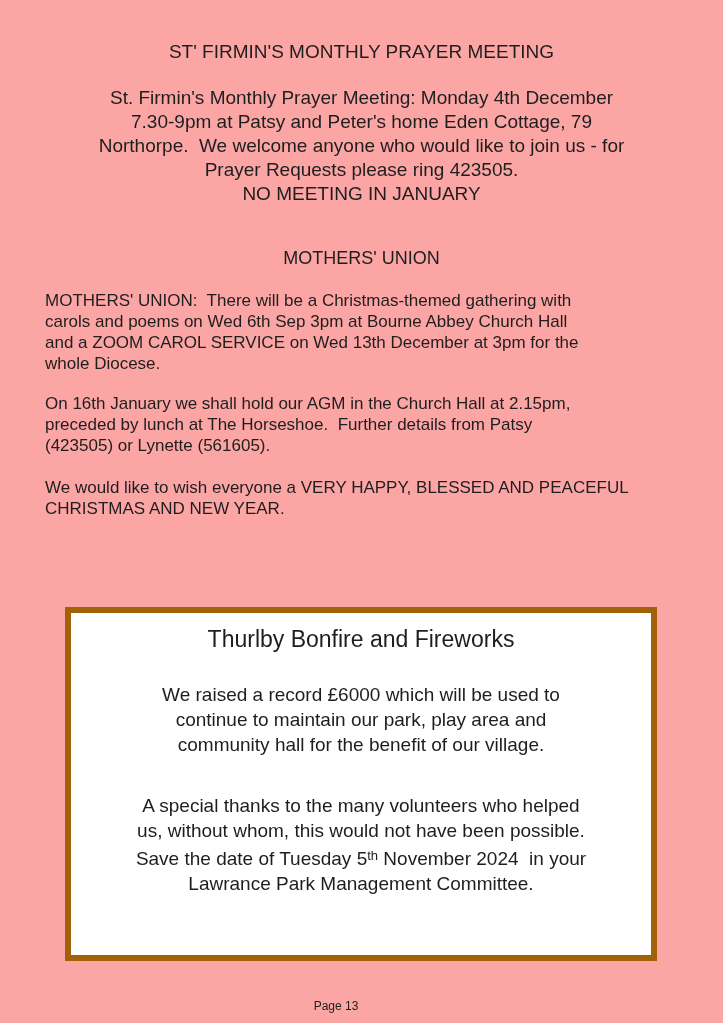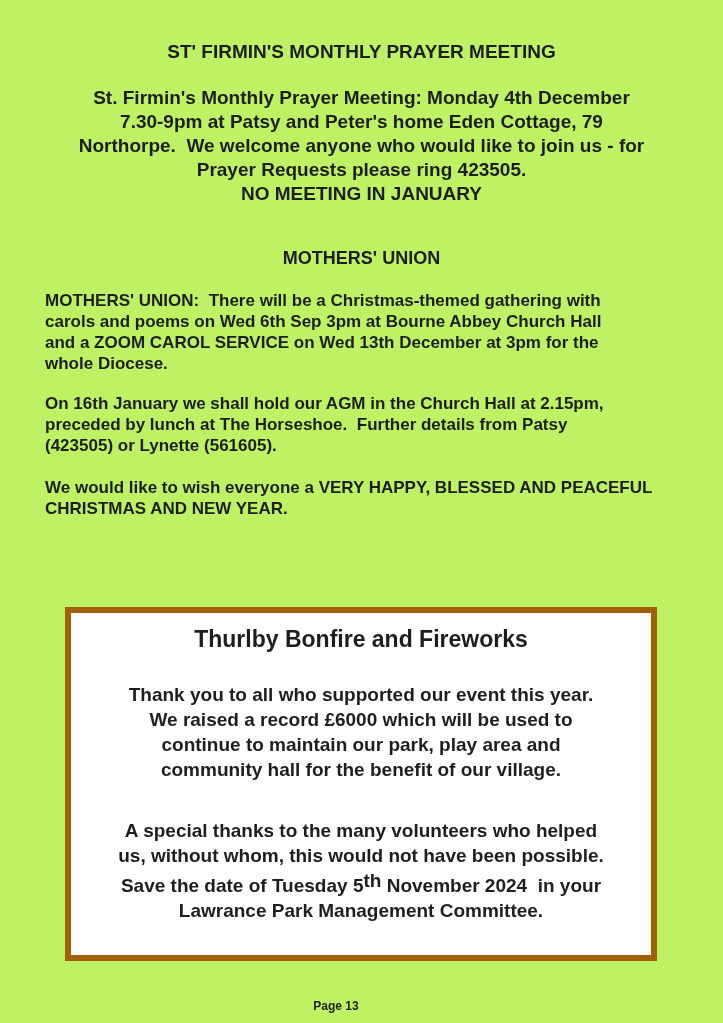--- a/index.html
+++ b/index.html
@@ -4,23 +4,23 @@
 <style>
   html, body {
     margin: 0;
     padding: 0;
     background: #ffffff;
   }
   .page {
     position: relative;
     width: 723px;
     height: 1023px;
-    background: #bef264;
+    background: #fca5a5;
     font-family: "Liberation Sans", sans-serif;
-    font-weight: bold;
+    font-weight: normal;
     color: #1e1e1e;
     overflow: hidden;
   }
   .line { white-space: pre; }
 
   .section-title-1 {
     position: absolute;
     top: 40px;
     left: 0;
     width: 723px;
@@ -80,21 +80,21 @@
     line-height: 25px;
     text-align: center;
   }
   .box-para-2 {
     margin-top: 36px;
     font-size: 19px;
     line-height: 25px;
     text-align: center;
   }
   .sup {
-    font-size: 19px;
+    font-size: 13px;
     vertical-align: 5px;
   }
   .page-footer {
     position: absolute;
     top: 999px;
     left: 0;
     width: 672px;
     font-size: 12px;
     line-height: 15px;
     text-align: center;
@@ -137,21 +137,20 @@
   <div class="para-left para-4">
     <div class="line">We would like to wish everyone a VERY HAPPY, BLESSED AND PEACEFUL</div>
     <div class="line">CHRISTMAS AND NEW YEAR.</div>
   </div>
 
   <div class="bonfire-box">
     <div class="box-title">
       <div class="line">Thurlby Bonfire and Fireworks</div>
     </div>
     <div class="box-para-1">
-      <div class="line">Thank you to all who supported our event this year.</div>
       <div class="line">We raised a record £6000 which will be used to</div>
       <div class="line">continue to maintain our park, play area and</div>
       <div class="line">community hall for the benefit of our village.</div>
     </div>
     <div class="box-para-2">
       <div class="line">A special thanks to the many volunteers who helped</div>
       <div class="line">us, without whom, this would not have been possible.</div>
       <div class="line"><span>Save the date of Tuesday 5</span><span class="sup">th</span><span> November 2024  in your</span></div>
       <div class="line">Lawrance Park Management Committee.</div>
     </div>

